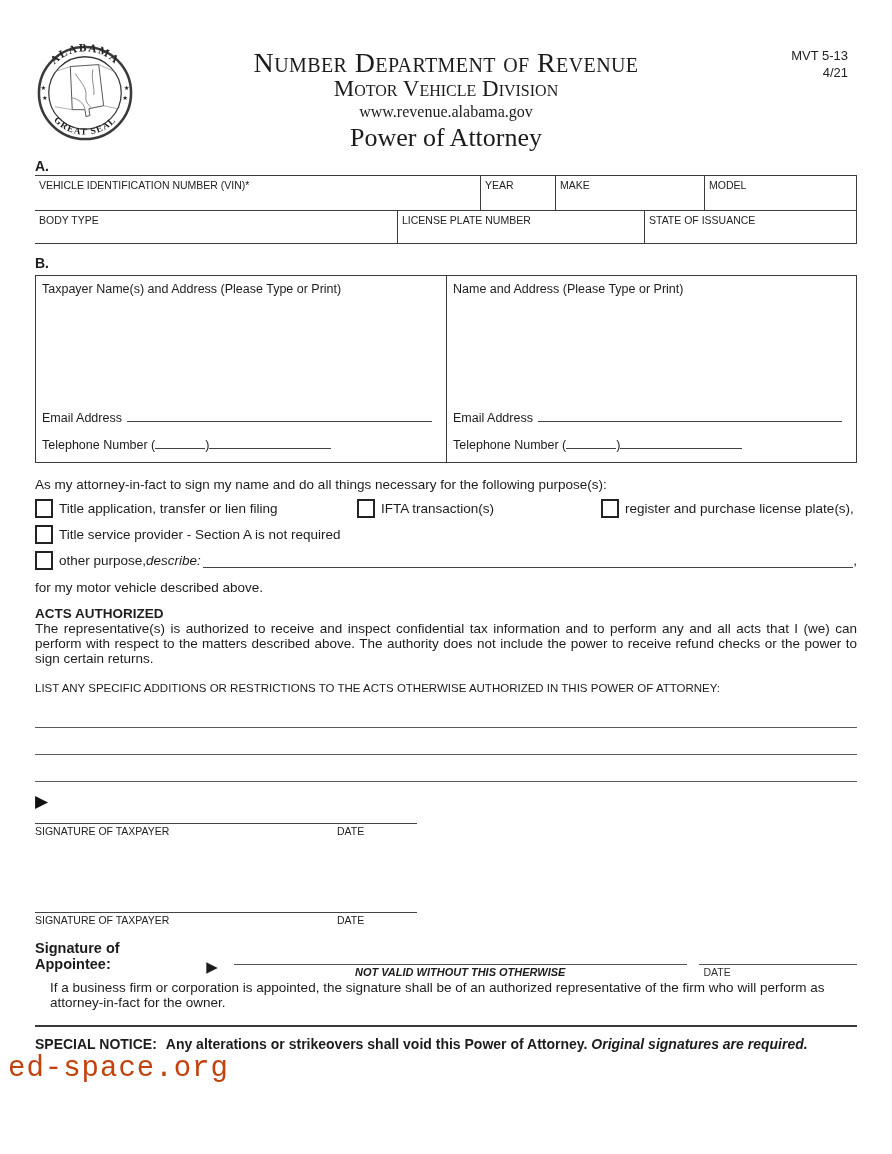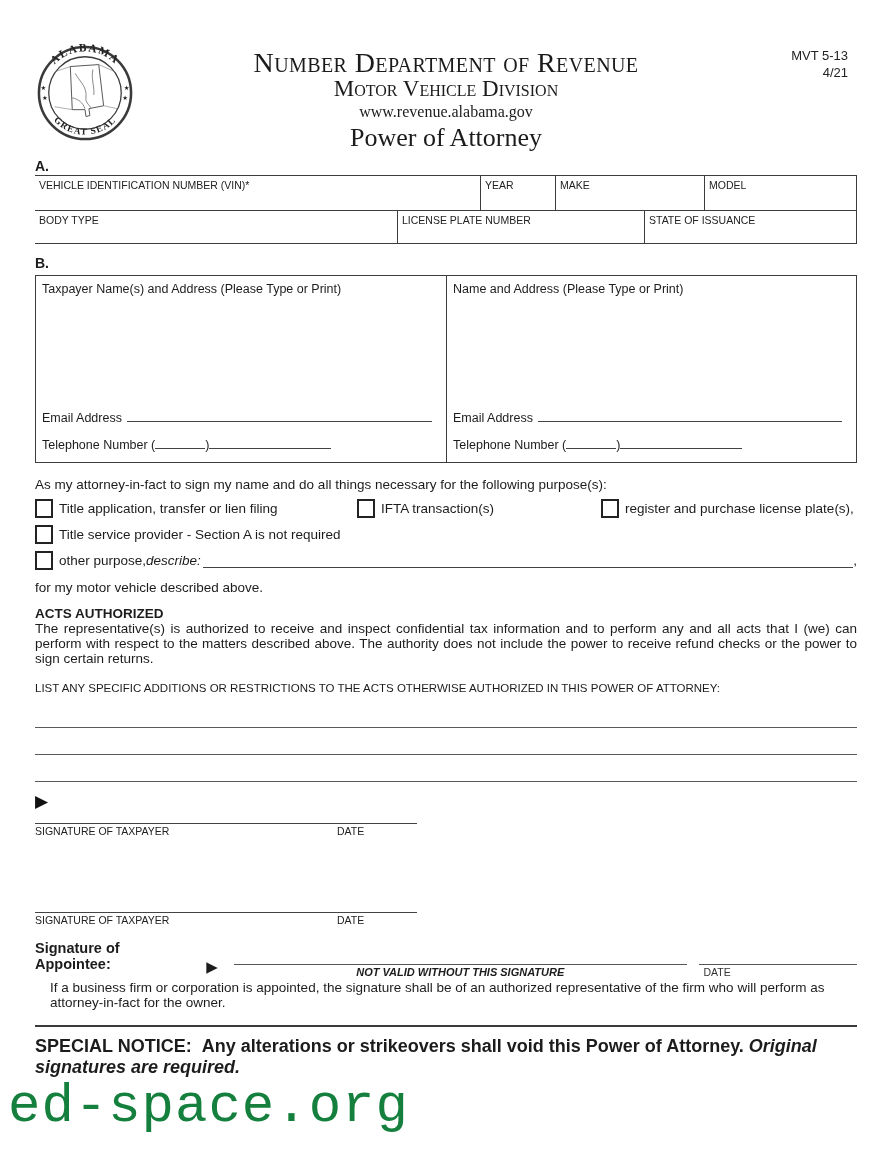--- a/index.html
+++ b/index.html
@@ -80,26 +80,26 @@
   .ap-line { border-bottom:1.5px solid #555; height:14px; }
   .ap-cap { font-size:11px; font-weight:bold; font-style:italic; text-align:center; padding-top:1px; }
   .ap-gap { width:13px; }
   .ap-date-col { width:160px; }
   .ap-date-cap { font-size:10.5px; color:#333; padding:1px 0 0 4px; font-weight:normal;
                  font-style:normal; text-align:left; }
   .ap-note { margin-top:2px; font-size:13.5px; line-height:15px;margin-left:15px; }
 
   
   .notice-rule { margin-top:15px; border-top:2px solid #3a3a3a; }
-  .notice { margin-top:9px; font-size:18px; font-weight:bold; }
+  .notice { margin-top:9px; font-size:14px; font-weight:bold; }
   .notice .sp { margin-right:5px; }
 
   
-  .watermark { position:absolute; left:8px; top:1076px; font-family:"Liberation Mono", monospace;
-               font-size:54px; color:#15803d; letter-spacing:1px; }
+  .watermark { position:absolute; left:8px; top:1052px; font-family:"Liberation Mono", monospace;
+               font-size:29px; color:#c2410c; letter-spacing:1px; }
 </style>
 </head>
 <body>
 
 <div class="page">
 
   <div class="form-no">
     <div>MVT 5-13</div>
     <div>4/21</div>
   </div>
@@ -258,21 +258,21 @@
   <div class="sig-labels">
     <span>SIGNATURE OF TAXPAYER</span>
     <span class="date">DATE</span>
   </div>
 
   <div class="appointee">
     <span class="ap-label">Signature of Appointee:</span>
     <span class="ptr-sm">▶</span>
     <div class="ap-sig-col">
       <div class="ap-line"></div>
-      <div class="ap-cap">NOT VALID WITHOUT THIS SIGNATURE</div>
+      <div class="ap-cap">NOT VALID WITHOUT THIS OTHERWISE</div>
     </div>
     <div class="ap-gap"></div>
     <div class="ap-date-col">
       <div class="ap-line"></div>
       <div class="ap-cap ap-date-cap">DATE</div>
     </div>
   </div>
   <p class="ap-note">If a business firm or corporation is appointed, the signature shall be of an authorized representative of the firm who will perform as attorney-in-fact for the owner.</p>
 
   <div class="notice-rule"></div>

